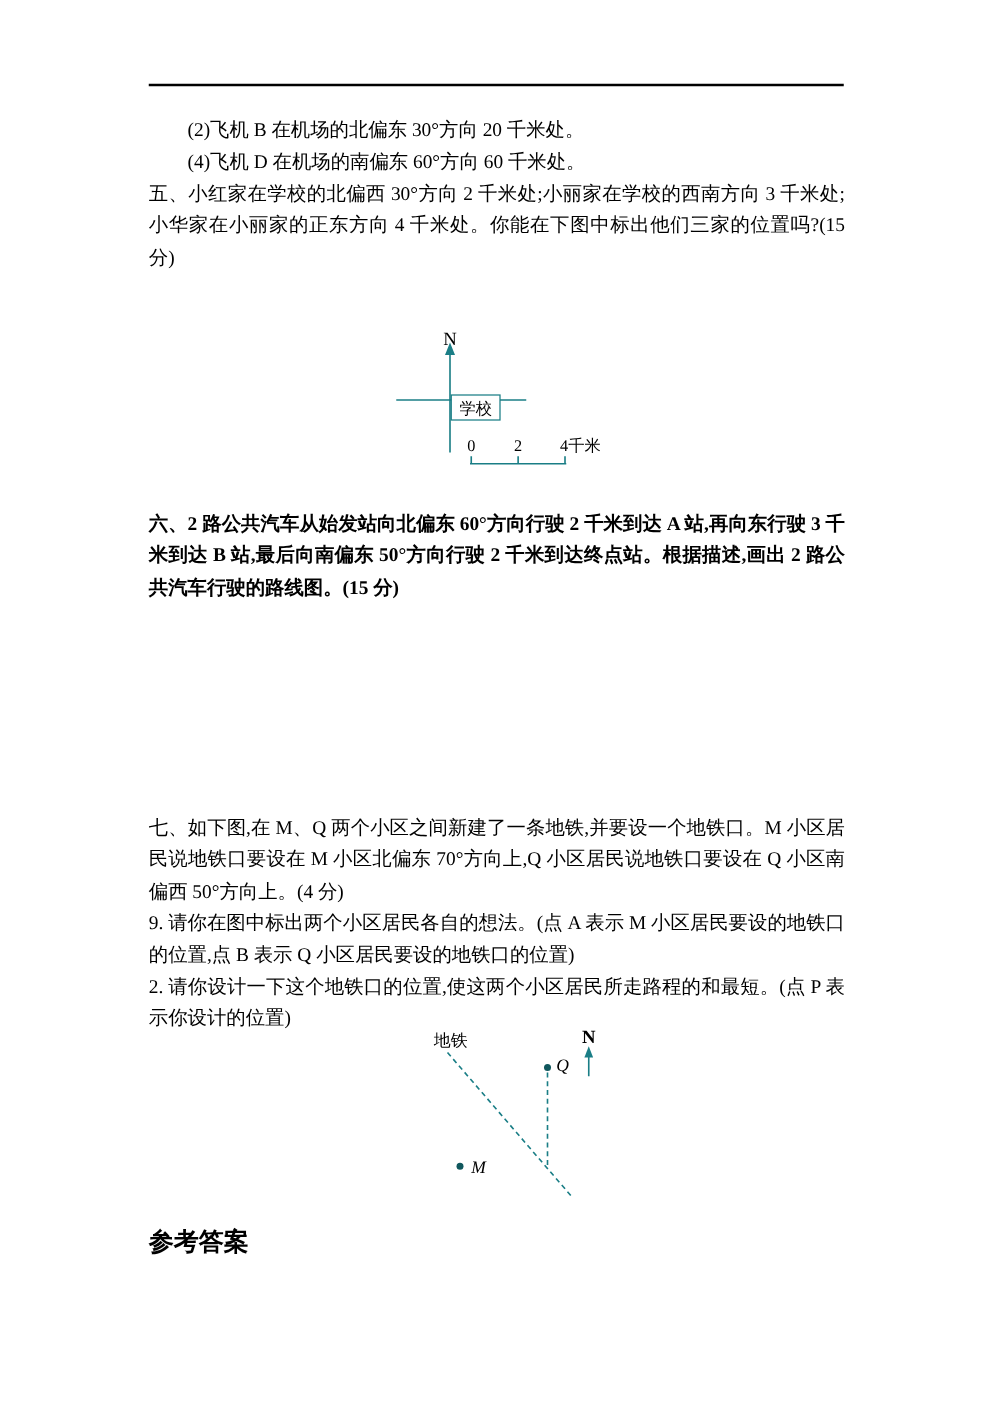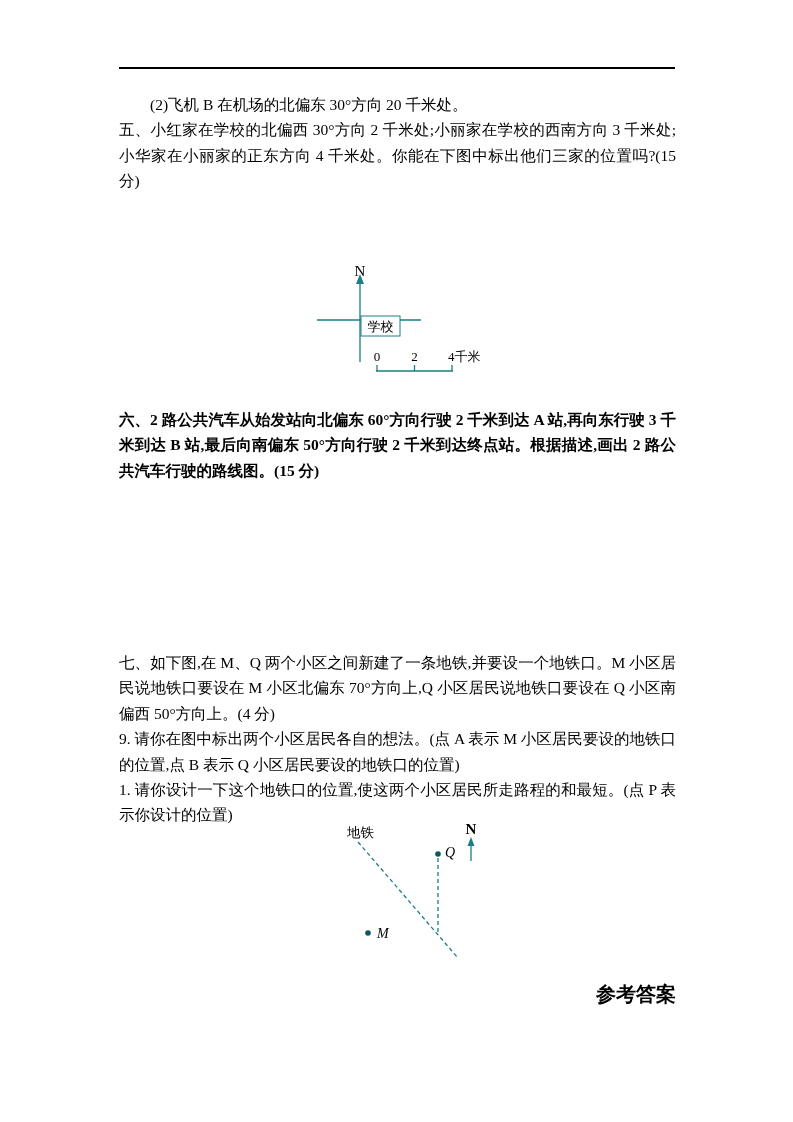--- a/index.html
+++ b/index.html
@@ -27,21 +27,21 @@
     width: 557px;
     line-height: 25.4px;
     text-align: justify;
   }
   .txtblock p { margin: 0; }
   .indent { text-indent: 31px; }
   .answers {
     position: absolute;
     left: 119px; top: 981px;
     width: 557px;
-    text-align: right;
+    text-align: left;
     font-weight: bold;
     font-size: 20px;
     line-height: 26px;
     font-family: "Liberation Sans", "DejaVu Sans", sans-serif;
   }
   svg text {
     font-family: "Liberation Serif", "DejaVu Serif", serif;
     fill: #000000;
   }
   svg .cjk { font-size: 13px; }
@@ -51,20 +51,21 @@
 </style>
 </head>
 <body>
 
 <div class="page">
 
   <div class="top-rule"></div>
 
   <div class="txtblock" style="top:92px;">
     <p class="indent">(2)飞机 B 在机场的北偏东 30°方向 20 千米处。</p>
+    <p class="indent">(4)飞机 D 在机场的南偏东 60°方向 60 千米处。</p>
     <p>五、小红家在学校的北偏西 30°方向 2 千米处;小丽家在学校的西南方向 3 千米处;小华家在小丽家的正东方向 4 千米处。你能在下图中标出他们三家的位置吗?(15 分)</p>
   </div>
 
   <svg class="abs" style="left:310px; top:253px;" width="180" height="140" viewBox="0 0 180 140">
     <text class="north" x="50" y="23" text-anchor="middle">N</text>
     <line x1="50" y1="29" x2="50" y2="109" stroke="#1a7e86" stroke-width="1.3"></line>
     <polygon points="50,21 46,31 54,31" fill="#1a7e86"></polygon>
     <line x1="7" y1="67" x2="111" y2="67" stroke="#1a7e86" stroke-width="1.3"></line>
     <rect x="51" y="63" width="39" height="20" fill="#ffffff" stroke="#1a7e86" stroke-width="1"></rect>
     <text class="cjk" x="70.5" y="78" text-anchor="middle">学校</text>
@@ -78,21 +79,21 @@
     <line x1="142" y1="112" x2="142" y2="118" stroke="#1a7e86" stroke-width="1.3"></line>
   </svg>
 
   <div class="txtblock" style="top:407px;font-weight:bold;">
     <p>六、2 路公共汽车从始发站向北偏东 60°方向行驶 2 千米到达 A 站,再向东行驶 3 千米到达 B 站,最后向南偏东 50°方向行驶 2 千米到达终点站。根据描述,画出 2 路公共汽车行驶的路线图。(15 分)</p>
   </div>
 
   <div class="txtblock" style="top:650px;">
     <p>七、如下图,在 M、Q 两个小区之间新建了一条地铁,并要设一个地铁口。M 小区居民说地铁口要设在 M 小区北偏东 70°方向上,Q 小区居民说地铁口要设在 Q 小区南偏西 50°方向上。(4 分)</p>
     <p>9. 请你在图中标出两个小区居民各自的想法。(点 A 表示 M 小区居民要设的地铁口的位置,点 B 表示 Q 小区居民要设的地铁口的位置)</p>
-    <p>1. 请你设计一下这个地铁口的位置,使这两个小区居民所走路程的和最短。(点 P 表示你设计的位置)</p>
+    <p>2. 请你设计一下这个地铁口的位置,使这两个小区居民所走路程的和最短。(点 P 表示你设计的位置)</p>
   </div>
 
   <svg class="abs" style="left:338px; top:813px;" width="155" height="160" viewBox="0 0 155 160">
     <text class="cjk" x="9" y="24" style="font-size:13.5px;">地铁</text>
     <line x1="20" y1="29" x2="120" y2="145" stroke="#1a7e86" stroke-width="1.3" stroke-dasharray="4 3"></line>
 
     <text class="north" x="133" y="21" text-anchor="middle" style="font-weight:bold;">N</text>
     <line x1="133" y1="29" x2="133" y2="48" stroke="#1a7e86" stroke-width="1.3"></line>
     <polygon points="133,24 129.5,33 136.5,33" fill="#1a7e86"></polygon>
 

